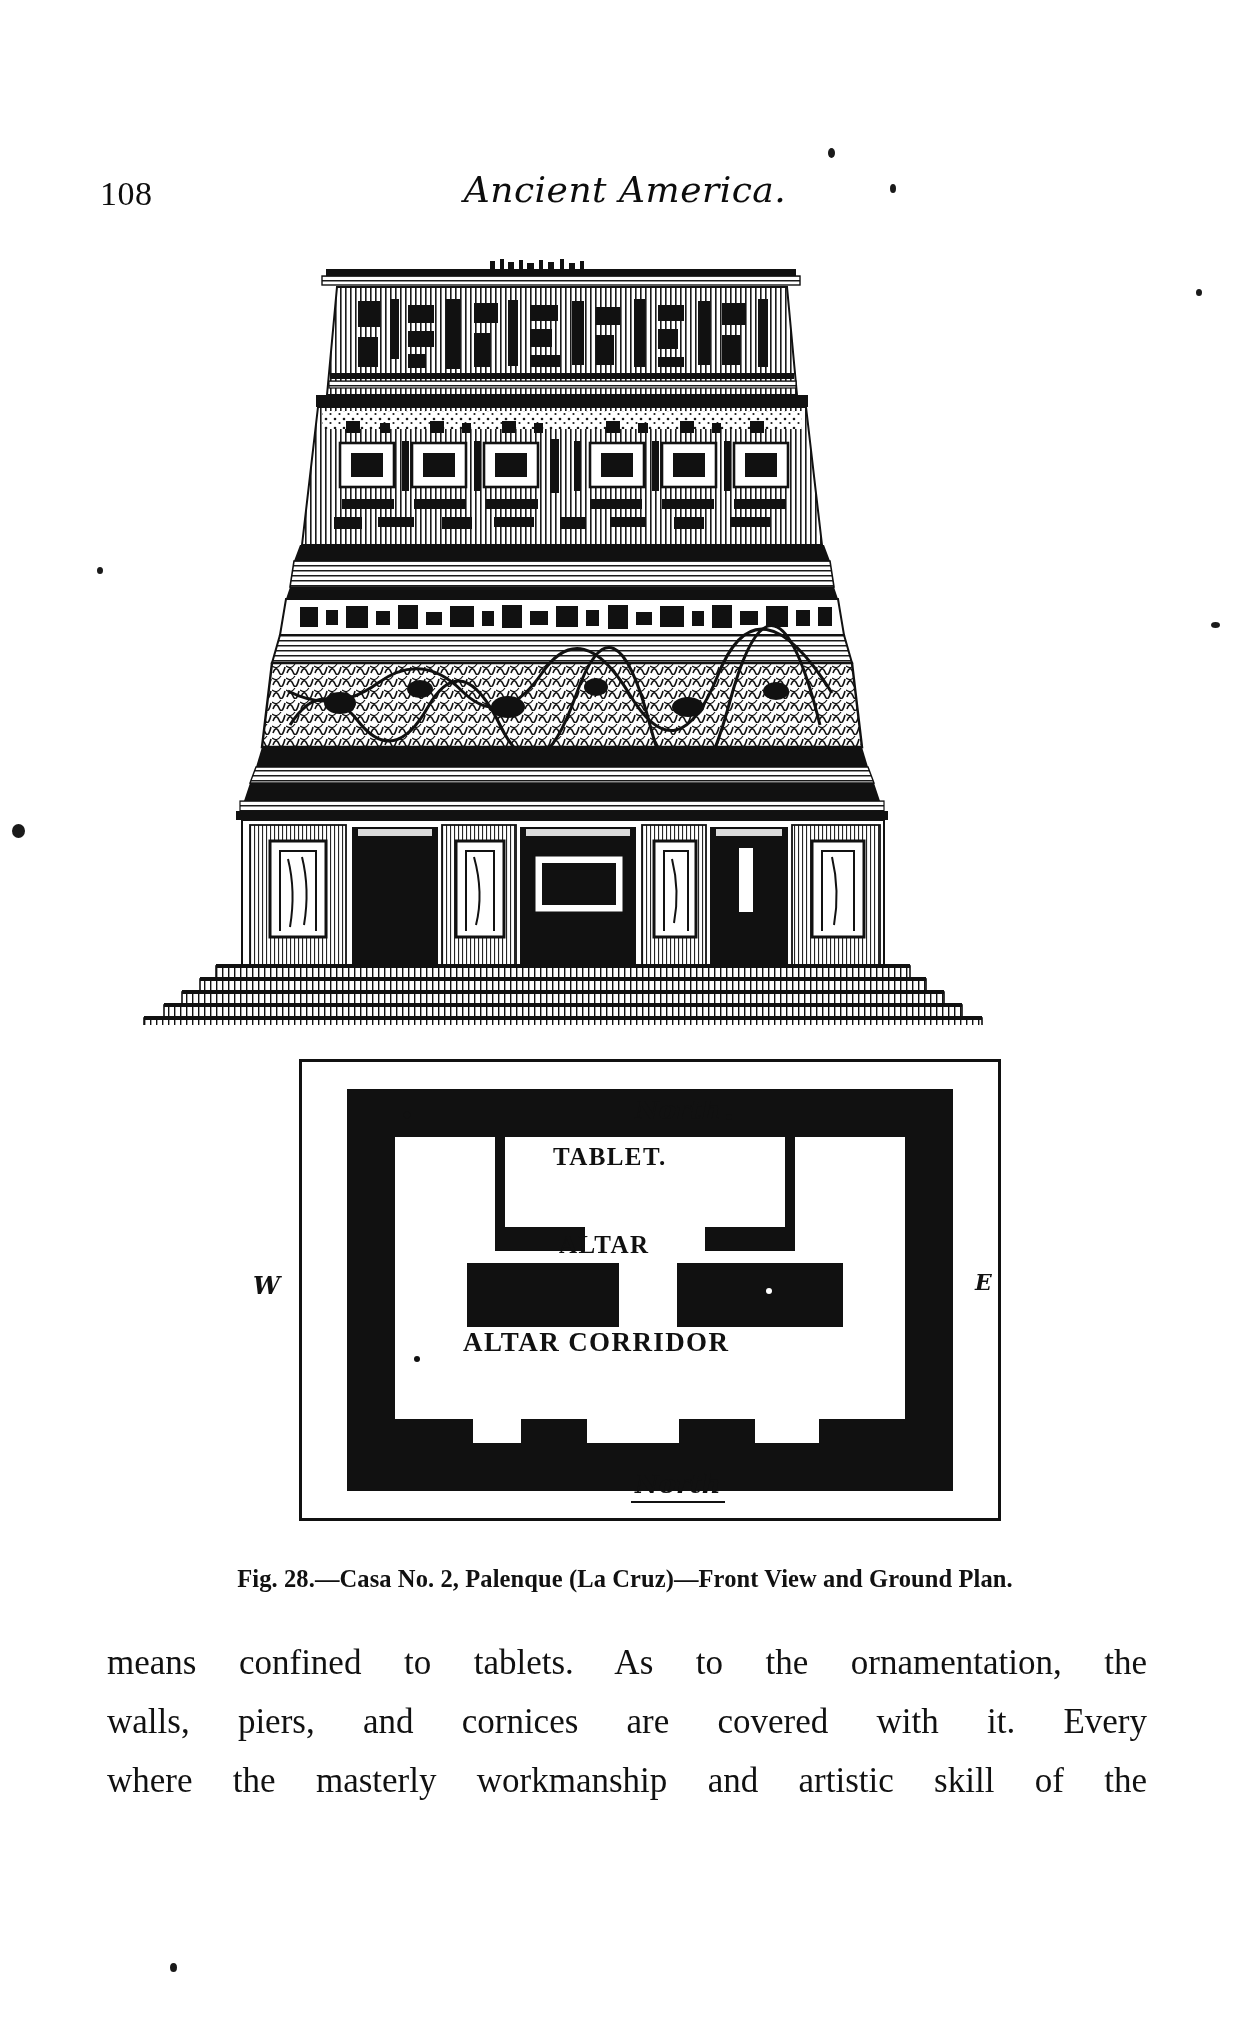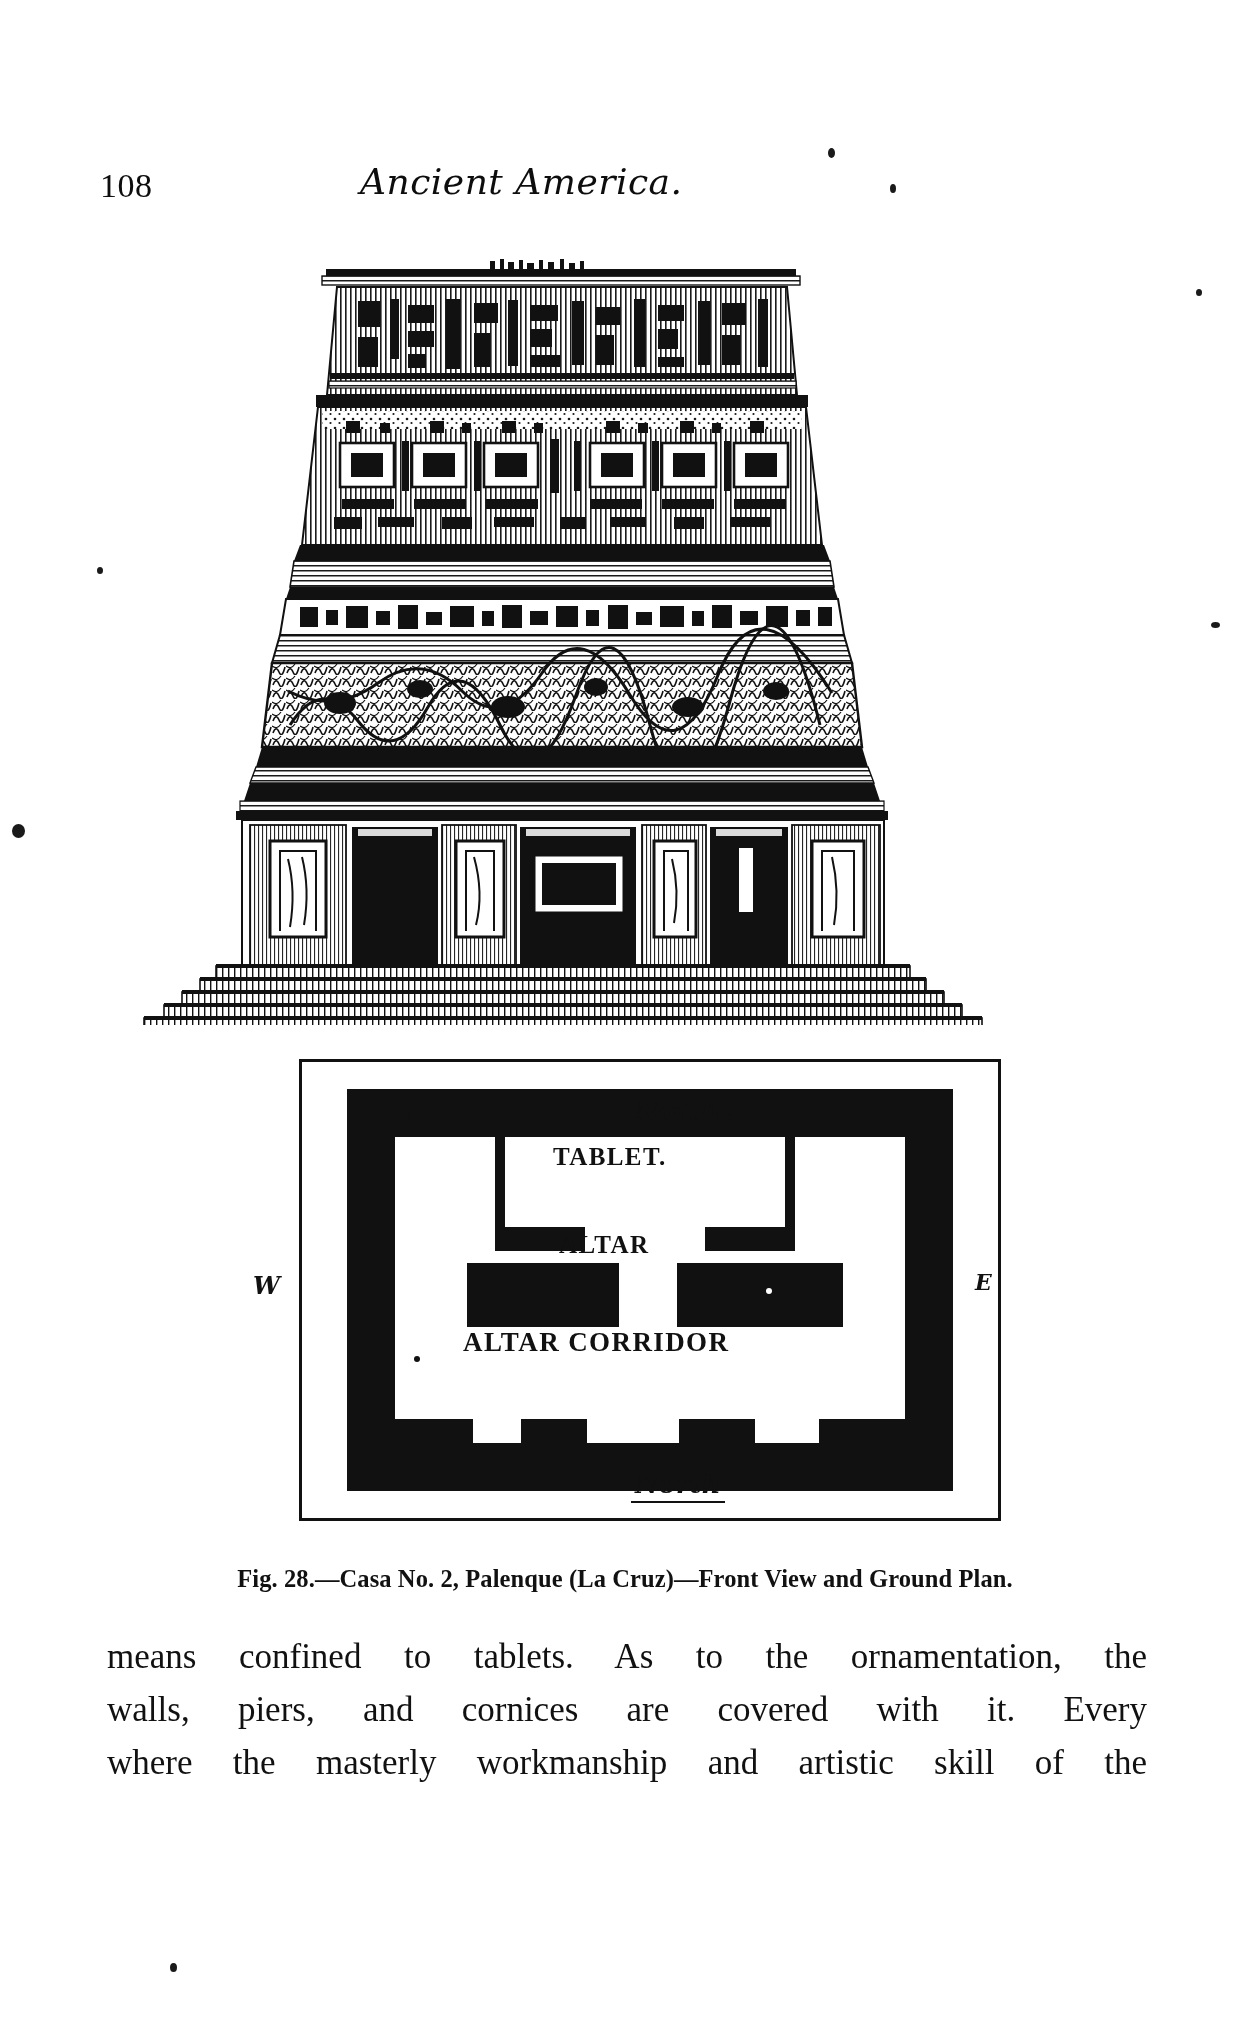--- a/index.html
+++ b/index.html
@@ -20,38 +20,38 @@
     position: absolute;
     left: 0; top: 0;
     width: 1247px;
     height: 2036px;
   }
 
   
   .running-head {
     position: absolute;
     left: 100px;
-    top: 167px;
+    top: 175px;
     width: 1050px;
     height: 46px;
   }
   .folio {
     position: absolute;
     left: 0px;
     top: 0px;
     font-size: 34px;
     letter-spacing: 0.5px;
     font-family: "Liberation Serif", serif;
   }
   .head-title {
     position: absolute;
     left: 260px;
     top: -6px;
     width: 530px;
-    text-align: left;
+    text-align: center;
     font-family: "DejaVu Serif", serif;
     font-style: italic;
     font-size: 36px;
     letter-spacing: 0.5px;
   }
 
   
   .speck {
     position: absolute;
     background: #1a1a1a;
@@ -97,20 +97,21 @@
     width: 1040px;
     font-family: "Liberation Serif", serif;
     font-size: 35px;
     line-height: 53px;
     color: #111;
   }
   .bodytext p { margin: 0; }
   .line {
     display: block;
     white-space: nowrap;
+    margin-top: 6px;
   }
   .line.justify {
     text-align: justify;
     text-align-last: justify;
   }
 
   
   .plan-wrap {
     position: absolute;
     left: 125px;

